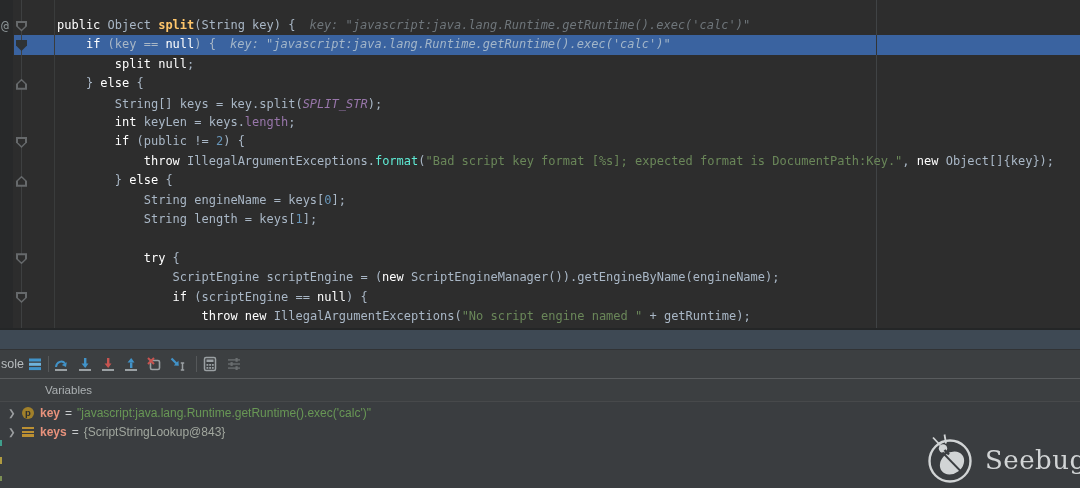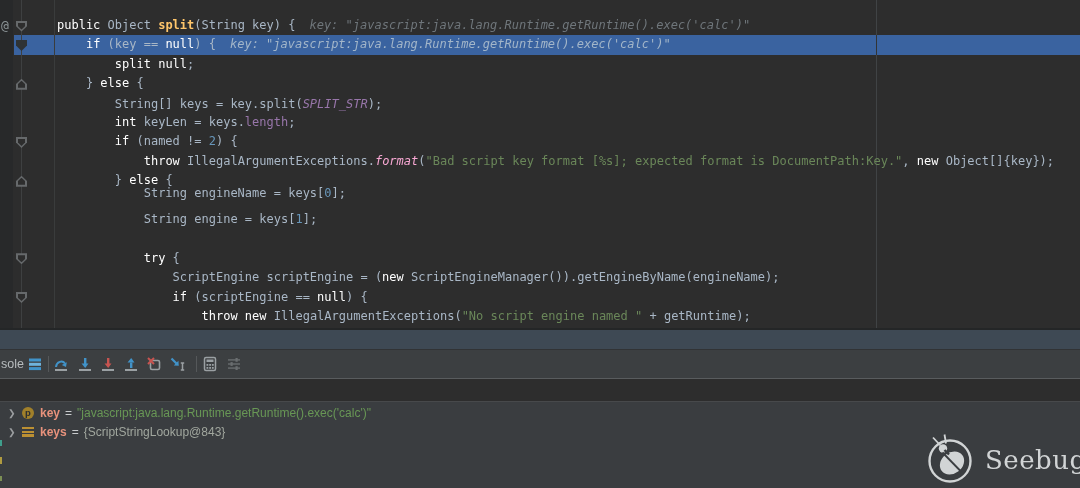--- a/index.html
+++ b/index.html
@@ -19,21 +19,21 @@
 
   #code-lines{position:absolute;left:57px;top:16px;}
   .code-line{position:absolute;left:0;white-space:pre;height:19.4px;line-height:19.4px;
         font-family:"DejaVu Sans Mono",monospace;font-size:12px;color:#a9b7c6;}
   .tok-kw{color:#ffffff;}
   .tok-str{color:#6a8759;}
   .tok-num{color:#6897bb;}
   .tok-cnst{color:#9876aa;font-style:italic;}
   .tok-fld{color:#9876aa;}
   .tok-mdecl{color:#ffc66b;font-weight:bold;}
-  .tok-smeth{font-style:italic;color:#f9a8d4;}
+  .tok-smeth{color:#5eead4;}
   .inline-hint{font-style:italic;color:#6f767b;margin-left:14px;}
   .code-line.hl .inline-hint{color:#a3b6c9;}
 
   .fold{position:absolute;width:11px;height:11px;left:16px;}
   .fold .o{position:absolute;left:0;top:0;right:0;bottom:0;background:#66696b;}
   .fold .i{position:absolute;left:2px;top:2px;right:2px;bottom:2px;background:#2d2d2d;}
   .fold.on-exec .o{background:#2f3335;}
   .fold.on-exec .i{background:#2f3335;}
   .fold.down .o,.fold.down .i{clip-path:polygon(0 0,100% 0,100% 52%,50% 100%,0 52%);}
   .fold.up .o,.fold.up .i{clip-path:polygon(50% 0,100% 48%,100% 100%,0 100%,0 48%);}
@@ -115,25 +115,25 @@
           <div class="i"></div>
         </div>
       </div>
     <div id="code-lines">
         <div class="code-line" style="top: 0px;"><span class="tok-kw">public</span><span class="tok-pl"> Object </span><span class="tok-mdecl">split</span><span class="tok-pl">(String key) {</span><span class="inline-hint">key: "javascript:java.lang.Runtime.getRuntime().exec('calc')"</span></div>
         <div class="code-line hl" style="top: 19.4px;"><span class="tok-pl">    </span><span class="tok-kw">if</span><span class="tok-pl"> (key == </span><span class="tok-kw">null</span><span class="tok-pl">) {</span><span class="inline-hint">key: "javascript:java.lang.Runtime.getRuntime().exec('calc')"</span></div>
         <div class="code-line" style="top: 38.8px;"><span class="tok-pl">        </span><span class="tok-kw">split</span><span class="tok-pl"> </span><span class="tok-kw">null</span><span class="tok-pl">;</span></div>
         <div class="code-line" style="top: 58.2px;"><span class="tok-pl">    } </span><span class="tok-kw">else</span><span class="tok-pl"> {</span></div>
         <div class="code-line" style="top: 79px;"><span class="tok-pl">        String[] keys = key.split(</span><span class="tok-cnst">SPLIT_STR</span><span class="tok-pl">);</span></div>
         <div class="code-line" style="top: 97px;"><span class="tok-pl">        </span><span class="tok-kw">int</span><span class="tok-pl"> keyLen = keys.</span><span class="tok-fld">length</span><span class="tok-pl">;</span></div>
-        <div class="code-line" style="top: 116.4px;"><span class="tok-pl">        </span><span class="tok-kw">if</span><span class="tok-pl"> (named != </span><span class="tok-num">2</span><span class="tok-pl">) {</span></div>
+        <div class="code-line" style="top: 116.4px;"><span class="tok-pl">        </span><span class="tok-kw">if</span><span class="tok-pl"> (public != </span><span class="tok-num">2</span><span class="tok-pl">) {</span></div>
         <div class="code-line" style="top: 135.8px;"><span class="tok-pl">            </span><span class="tok-kw">throw</span><span class="tok-pl"> IllegalArgumentExceptions.</span><span class="tok-smeth">format</span><span class="tok-pl">(</span><span class="tok-str">"Bad script key format [%s]; expected format is DocumentPath:Key."</span><span class="tok-pl">, </span><span class="tok-kw">new</span><span class="tok-pl"> Object[]{key});</span></div>
         <div class="code-line" style="top: 155.2px;"><span class="tok-pl">        } </span><span class="tok-kw">else</span><span class="tok-pl"> {</span></div>
-        <div class="code-line" style="top: 168px;"><span class="tok-pl">            String engineName = keys[</span><span class="tok-num">0</span><span class="tok-pl">];</span></div>
-        <div class="code-line" style="top: 194px;"><span class="tok-pl">            String engine = keys[</span><span class="tok-num">1</span><span class="tok-pl">];</span></div>
+        <div class="code-line" style="top: 175px;"><span class="tok-pl">            String engineName = keys[</span><span class="tok-num">0</span><span class="tok-pl">];</span></div>
+        <div class="code-line" style="top: 194px;"><span class="tok-pl">            String length = keys[</span><span class="tok-num">1</span><span class="tok-pl">];</span></div>
         <div class="code-line" style="top: 213.4px;"></div>
         <div class="code-line" style="top: 232.8px;"><span class="tok-pl">            </span><span class="tok-kw">try</span><span class="tok-pl"> {</span></div>
         <div class="code-line" style="top: 252.2px; text-align: right;"><span class="tok-pl">                ScriptEngine scriptEngine = (</span><span class="tok-kw">new</span><span class="tok-pl"> ScriptEngineManager()).getEngineByName(engineName);</span></div>
         <div class="code-line" style="top: 271.6px;"><span class="tok-pl">                </span><span class="tok-kw">if</span><span class="tok-pl"> (scriptEngine == </span><span class="tok-kw">null</span><span class="tok-pl">) {</span></div>
         <div class="code-line" style="top: 291px;"><span class="tok-pl">                    </span><span class="tok-kw">throw</span><span class="tok-pl"> </span><span class="tok-kw">new</span><span class="tok-pl"> IllegalArgumentExceptions(</span><span class="tok-str">"No script engine named "</span><span class="tok-pl"> + getRuntime);</span></div>
       </div>
   </div>
 
   <div id="editor-bottom-line"></div>
   <div id="blue-strip" style="background: rgb(62, 73, 84);"></div>
@@ -200,20 +200,23 @@
       <rect x="2" y="3" width="12" height="1.8" fill="#5f6365"></rect>
       <rect x="2" y="7.1" width="12" height="1.8" fill="#5f6365"></rect>
       <rect x="2" y="11.2" width="12" height="1.8" fill="#5f6365"></rect>
       <rect x="9.5" y="2" width="2.2" height="3.8" fill="#6a6e70"></rect>
       <rect x="4.5" y="6.1" width="2.2" height="3.8" fill="#6a6e70"></rect>
       <rect x="9.5" y="10.2" width="2.2" height="3.8" fill="#6a6e70"></rect>
     </svg>
   </div>
 
   <div id="toolbar-header-line"></div>
+  <div id="vars-header">
+    <span id="vars-header-label">Variables</span>
+  </div>
   <div id="header-content-line"></div>
 
   <div id="vars-content">
     <div id="var-rows">
         <div class="var-row" style="top: 2px;">
           <span class="var-chevron">❯</span>
           <span class="var-icon parameter-icon">p</span>
           <span class="var-name">key</span>
           <span class="var-eq">=</span>
           <span class="var-value string">"javascript:java.lang.Runtime.getRuntime().exec('calc')"</span>

